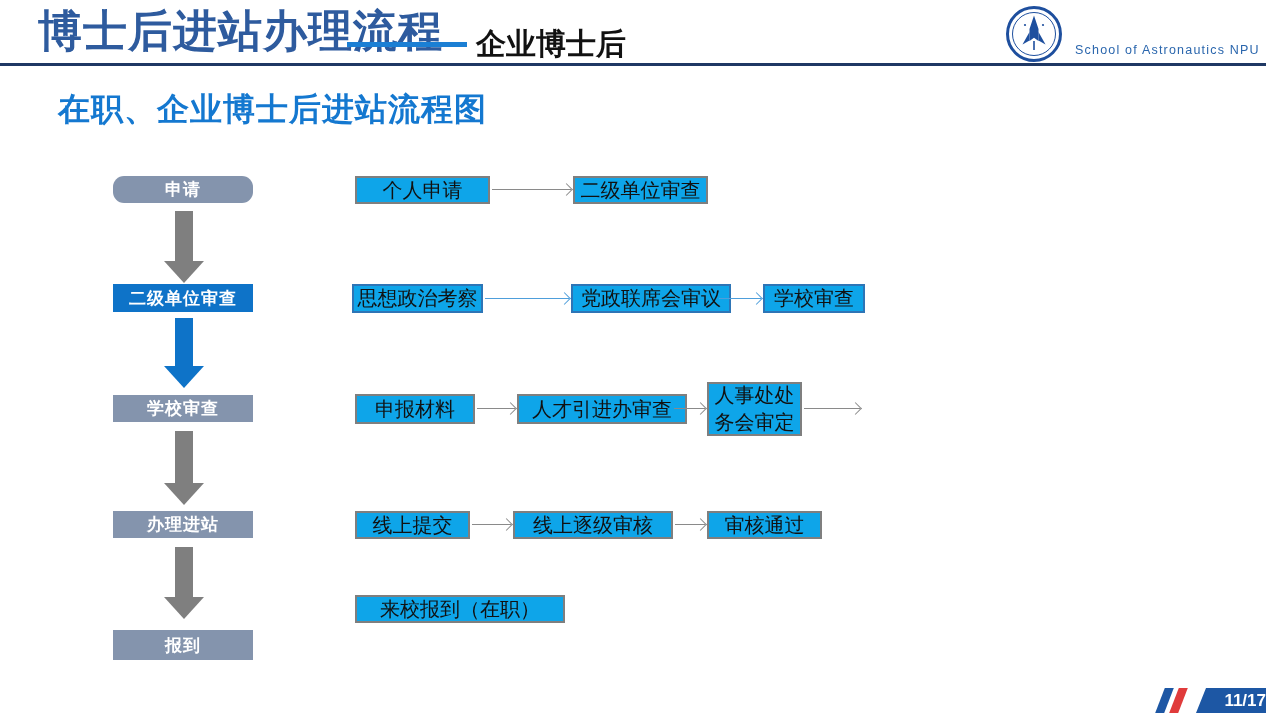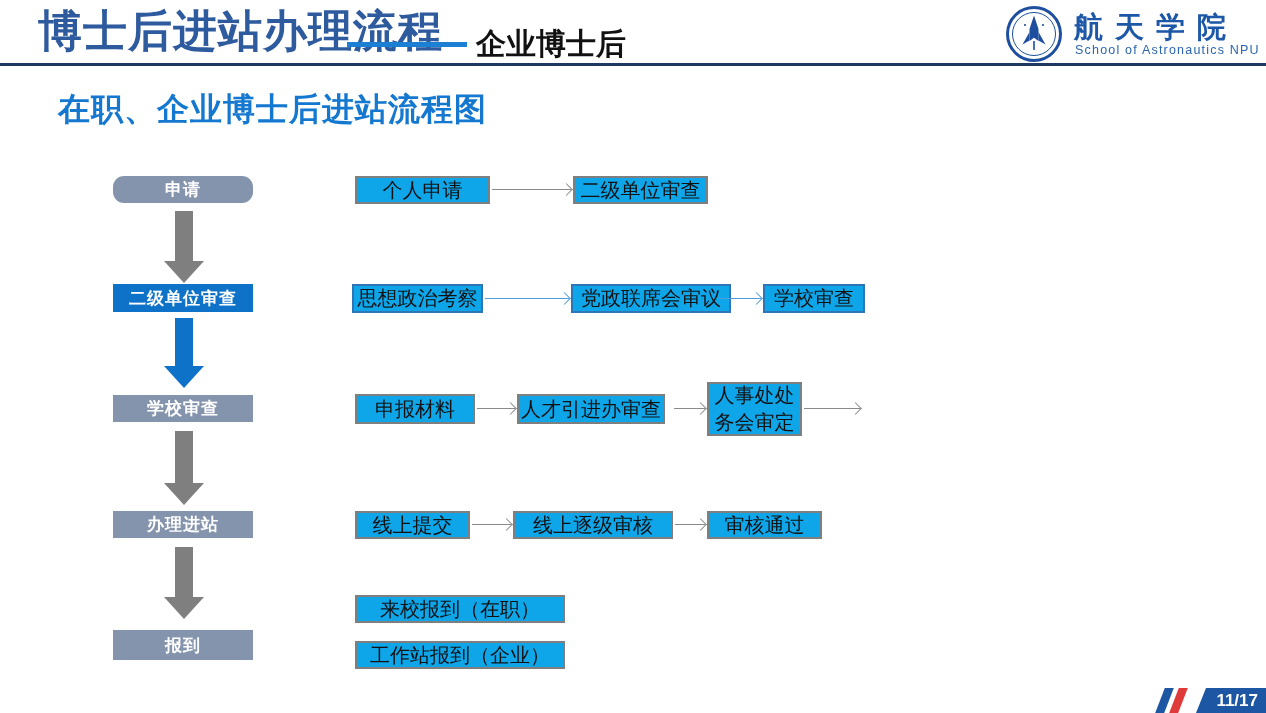--- a/index.html
+++ b/index.html
@@ -66,21 +66,21 @@
   }
   .harrow-gray{color:#8a8a8a;}
   .harrow-blue{color:#4e9edb;}
   
   .pg-stripe{position:absolute;top:688px;height:25px;width:9px;transform:skewX(-21deg);}
   .pg-stripe-blue{left:1160px;background:#1d57a4;}
   .pg-stripe-red{left:1174px;background:#e03b3b;}
   .pg-main{
     position:absolute;left:1192px;top:688px;width:74px;height:25px;background:#1d57a4;
     clip-path:polygon(14px 0,100% 0,100% 100%,4px 100%);
-    display:flex;align-items:center;justify-content:flex-end;padding-right:8px;
+    display:flex;align-items:center;justify-content:flex-end;
     box-sizing:border-box;color:#fff;font-size:17px;font-weight:700;
   }
 </style>
 </head>
 <body>
 
 <div class="slide">
 
   <div class="main-title">博士后进站办理流程</div>
   <div class="title-dash"></div>
@@ -91,21 +91,20 @@
     <circle cx="29" cy="29" r="26.5" fill="#ffffff" stroke="#1e4f9e" stroke-width="3"></circle>
     <circle cx="29" cy="29" r="21.5" fill="none" stroke="#1e4f9e" stroke-width="1"></circle>
     <path d="M29 10.5 L33.5 24 L33.5 36 L29 32.8 L24.5 36 L24.5 24 Z" fill="#1e4f9e"></path>
     <path d="M24.5 27 L17.5 39.5 L24.5 35.5 Z" fill="#1e4f9e"></path>
     <path d="M33.5 27 L40.5 39.5 L33.5 35.5 Z" fill="#1e4f9e"></path>
     <rect x="28.2" y="36" width="1.6" height="9" fill="#1e4f9e"></rect>
     <circle cx="29" cy="15.5" r="1.1" fill="#1e4f9e"></circle>
     <circle cx="20" cy="20" r="1.1" fill="#1e4f9e"></circle>
     <circle cx="38" cy="20" r="1.1" fill="#1e4f9e"></circle>
   </svg>
-  <div class="logo-cn">航天学院</div>
   <div class="logo-en">School of Astronautics NPU</div>
 
   <div class="page-heading">在职、企业博士后进站流程图</div>
 
   <div class="stage" style="top:176px;height:27px;border-radius:11px;">申请</div>
   <div class="stage stage-blue" style="top:284px;height:28px;">二级单位审查</div>
   <div class="stage" style="top:395px;height:27px;">学校审查</div>
   <div class="stage" style="top:511px;height:27px;">办理进站</div>
   <div class="stage" style="top:630px;height:30px;">报到</div>
 
@@ -131,34 +130,33 @@
   <div class="fbox" style="left:573px;top:176px;width:135px;height:28px;">二级单位审查</div>
 
   <div class="fbox fbox-blue" style="left:352px;top:284px;width:131px;height:29px;">思想政治考察</div>
   <div class="harrow harrow-blue" style="left:485px;top:298px;width:84px;"></div>
   <div class="fbox fbox-blue" style="left:571px;top:284px;width:160px;height:29px;">党政联席会审议</div>
   <div class="harrow harrow-blue" style="left:719px;top:298px;width:42px;"></div>
   <div class="fbox fbox-blue" style="left:763px;top:284px;width:102px;height:29px;">学校审查</div>
 
   <div class="fbox" style="left:355px;top:394px;width:120px;height:30px;">申报材料</div>
   <div class="harrow harrow-gray" style="left:477px;top:408px;width:38px;"></div>
-  <div class="fbox" style="left:517px;top:394px;width:148px;height:30px;">人才引进办审查</div>
+  <div class="fbox" style="left:517px;top:394px;width:170px;height:30px;">人才引进办审查</div>
   <div class="harrow harrow-gray" style="left:674px;top:408px;width:31px;"></div>
   <div class="fbox" style="left:707px;top:382px;width:95px;height:54px;">人事处处
 务会审定</div>
   <div class="harrow harrow-gray" style="left:804px;top:408px;width:56px;"></div>
 
   <div class="fbox" style="left:355px;top:511px;width:115px;height:28px;">线上提交</div>
   <div class="harrow harrow-gray" style="left:472px;top:524px;width:39px;"></div>
   <div class="fbox" style="left:513px;top:511px;width:160px;height:28px;">线上逐级审核</div>
   <div class="harrow harrow-gray" style="left:675px;top:524px;width:30px;"></div>
   <div class="fbox" style="left:707px;top:511px;width:115px;height:28px;">审核通过</div>
 
   <div class="fbox" style="left:355px;top:595px;width:210px;height:28px;">来校报到（在职）</div>
-  <div class="fbox" style="left:355px;top:641px;width:210px;height:28px;">工作站报到（企业）</div>
 
   <div class="pg-stripe pg-stripe-blue"></div>
   <div class="pg-stripe pg-stripe-red"></div>
   <div class="pg-main">
     <span>11/17</span>
   </div>
 
 </div>
 
 </body></html>

